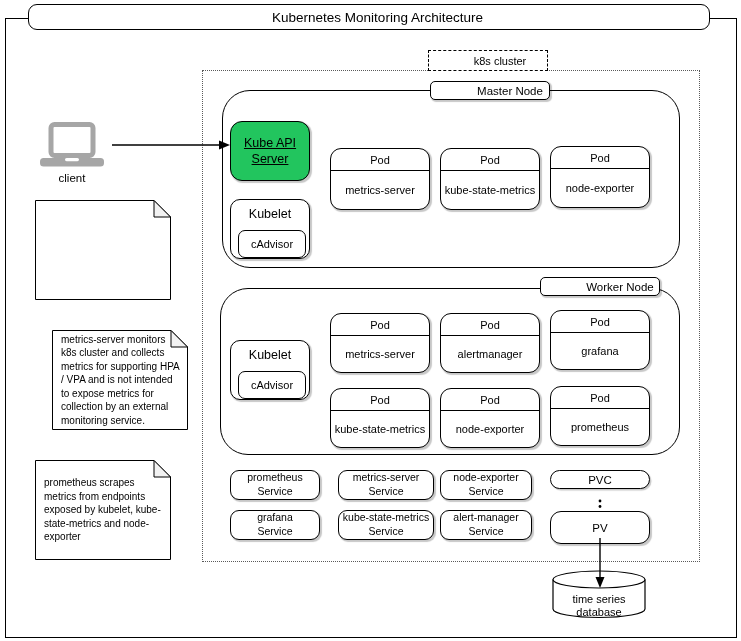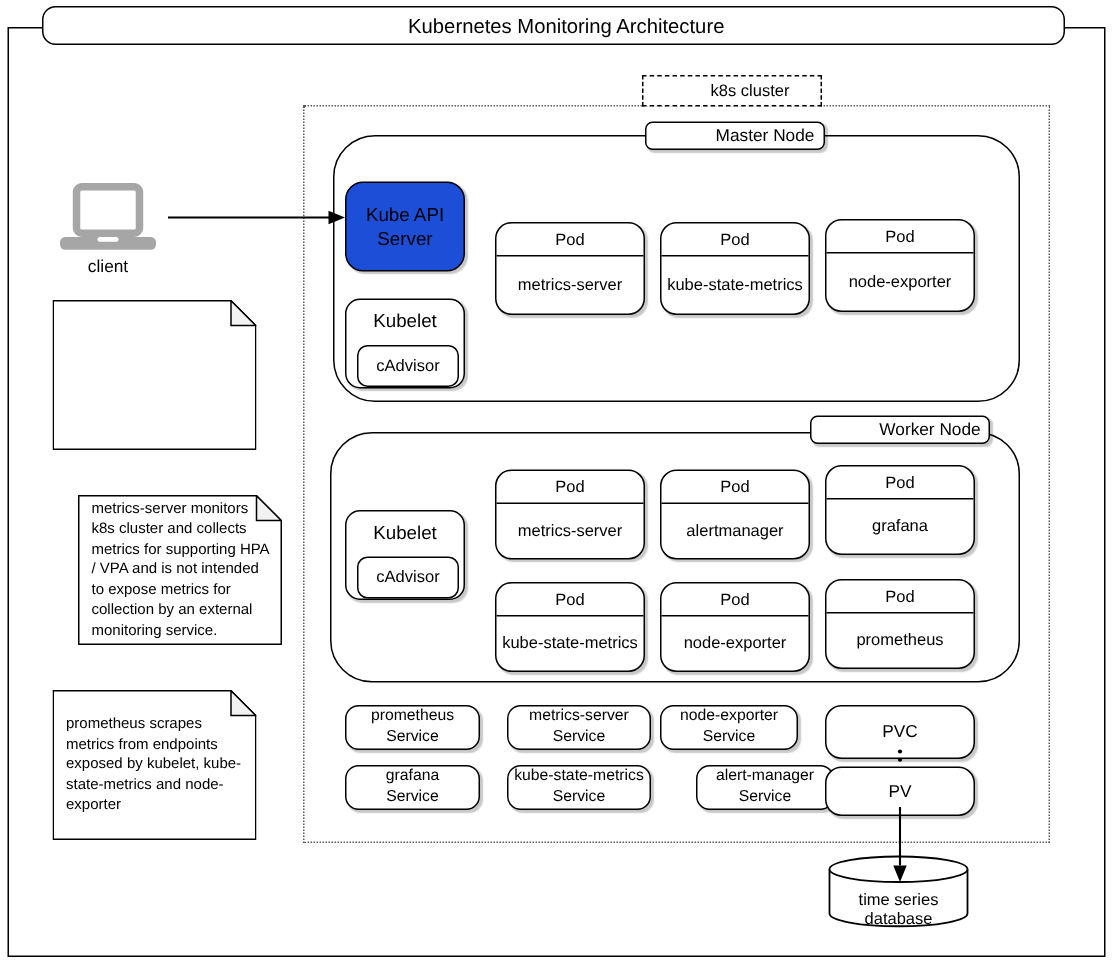--- a/index.html
+++ b/index.html
@@ -2,21 +2,21 @@
 <html><head>
 <meta charset="utf-8">
 <style>
   html,body { margin:0; padding:0; }
   body {
     width:741px; height:641px; position:relative; overflow:hidden;
     background:#ffffff; color:#000;
     font-family:"Liberation Sans", sans-serif;
   }
   .abs { position:absolute; box-sizing:border-box; }
-  .box { border:1px solid #000; background:#1d4ed8; }
+  .box { border:1px solid #000; background:#22c55e;text-decoration:underline; }
   .center { display:flex; align-items:center; justify-content:center; text-align:center; }
   .shadow { box-shadow:1.5px 1.5px 1px rgba(0,0,0,0.22);border-radius:11px; }
 
   .outer-border { border:1.5px solid #000; background:transparent; }
   .title-box { border:1.5px solid #000; border-radius:9px; font-size:13.5px; background:#fff;padding-left:17px; }
   .dashed-label { border:1px dashed #000; font-size:11px; background:#fff; }
   .cluster-boundary { border:1px dotted #5a5a5a; }
   .node-container { border:1px solid #000; border-radius:28px; background:#fff; }
   .node-label { border:1px solid #000; border-radius:5px; font-size:11.5px; background:#fff;padding-left:40px; }
 
@@ -131,28 +131,28 @@
     <span class="svc-line">grafana</span>
     <span class="svc-line">Service</span>
   </div>
 </div>
 <div class="abs svc center shadow" style="left:338px; top:510px; width:96px; height:30px;">
   <div>
     <span class="svc-line">kube-state-metrics</span>
     <span class="svc-line">Service</span>
   </div>
 </div>
-<div class="abs svc center shadow" style="left:440px; top:510px; width:92px; height:30px;margin-left:24px;">
+<div class="abs svc center shadow" style="left:440px; top:510px; width:92px; height:30px;">
   <div>
     <span class="svc-line">alert-manager</span>
     <span class="svc-line">Service</span>
   </div>
 </div>
 
-<div class="abs stor center shadow" style="left:550px; top:470px; width:100px; height:36px;">PVC</div>
+<div class="abs stor center shadow" style="left:550px; top:470px; width:100px; height:19px;">PVC</div>
 <div class="abs stor center shadow" style="left:550px; top:511px; width:100px; height:33px;">PV</div>
 
 <div class="abs" style="left:552px; top:570px; width:94px; height:52px;">
   <svg width="94" height="52" viewBox="0 0 94 52">
     <path d="M1,9.5 L1,39 A46,8.5 0 0 0 93,39 L93,9.5" fill="#ffffff" stroke="#000" stroke-width="1.2"></path>
     <ellipse cx="47" cy="9.5" rx="46" ry="8.5" fill="#ffffff" stroke="#000" stroke-width="1.2"></ellipse>
     <text x="47" y="33" text-anchor="middle" font-size="11">time series</text>
     <text x="47" y="46" text-anchor="middle" font-size="11">database</text>
   </svg>
 </div>

